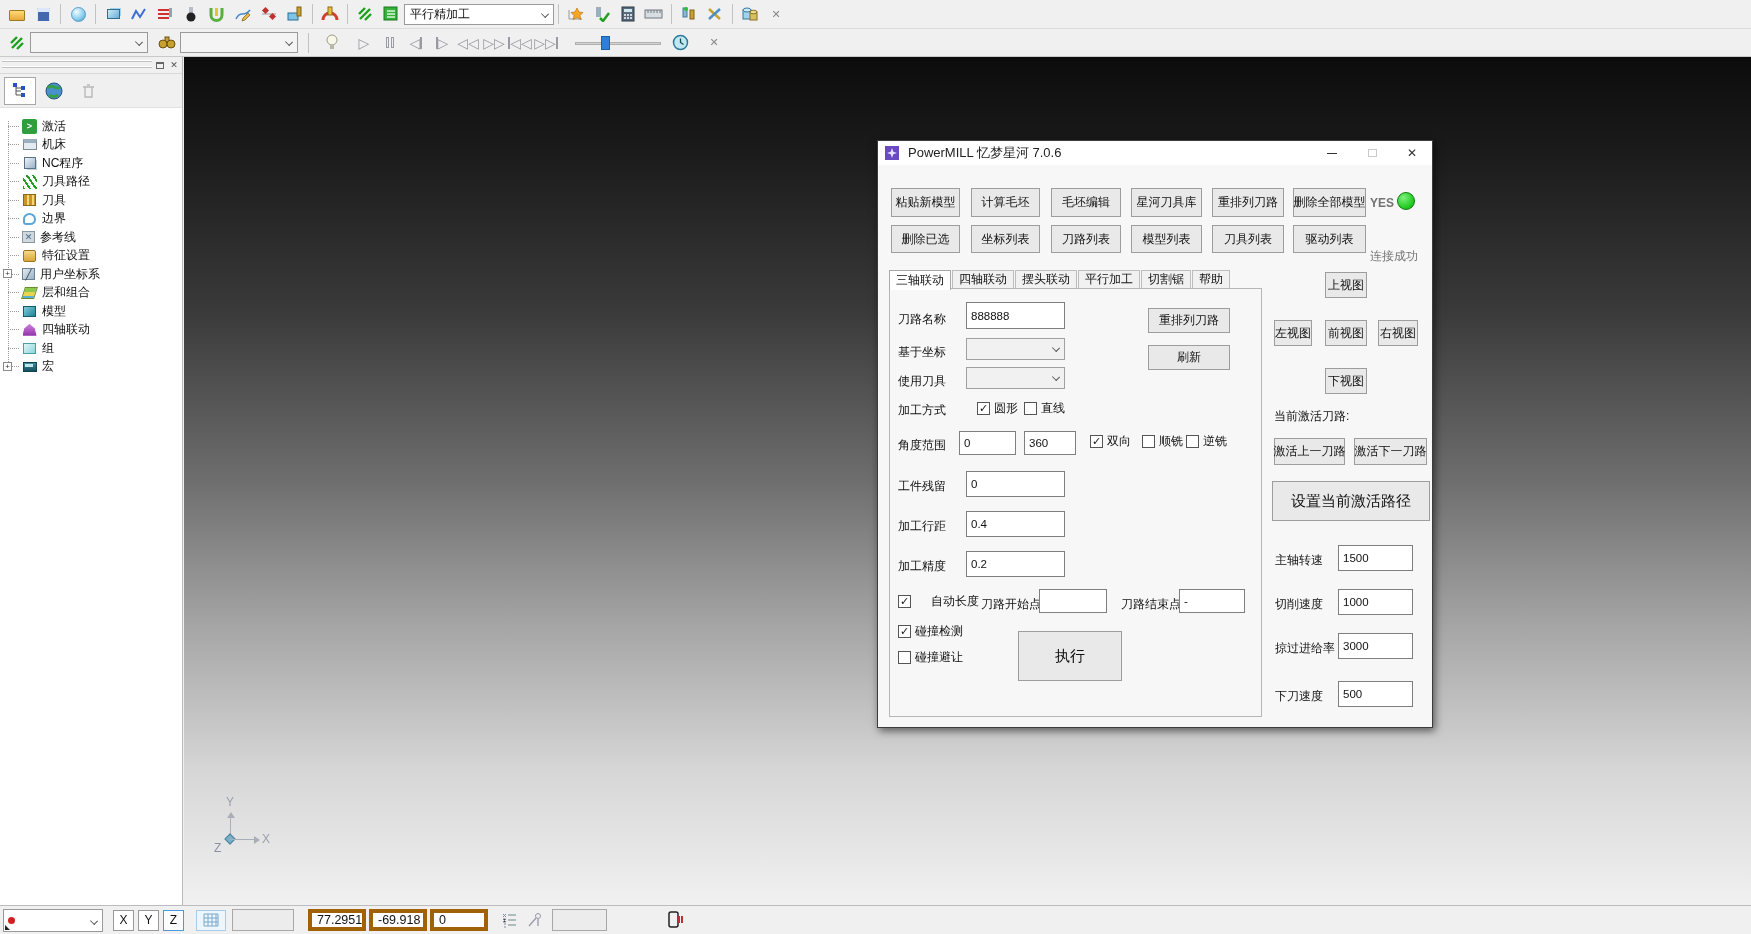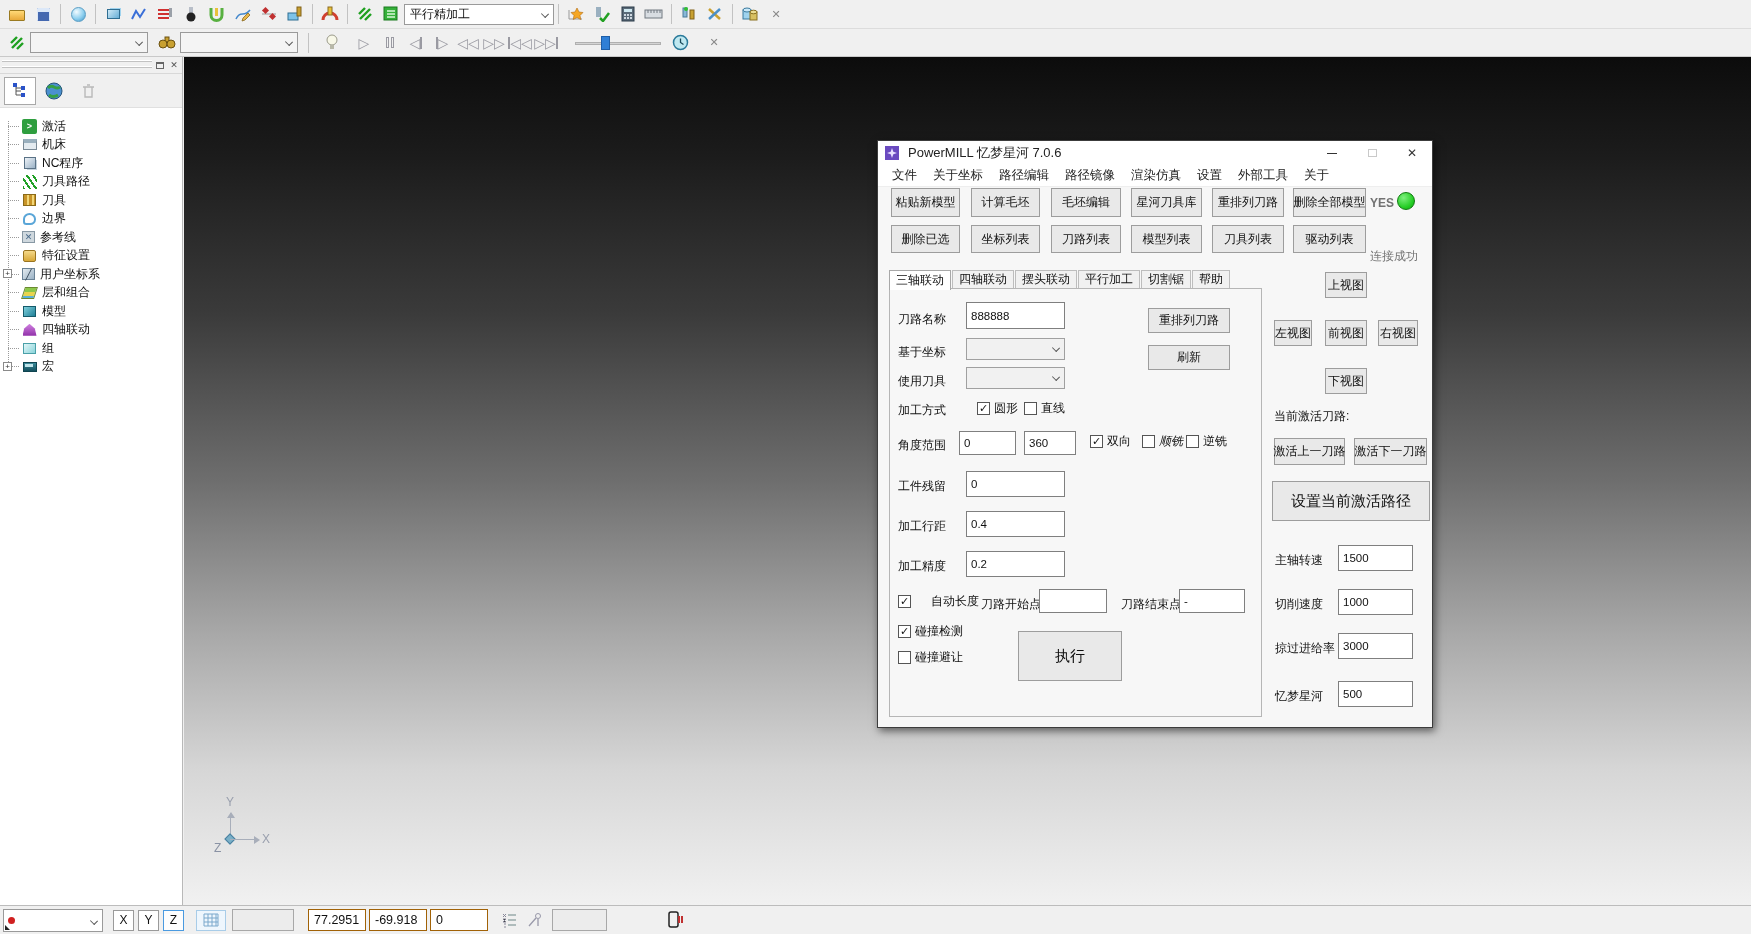--- a/index.html
+++ b/index.html
@@ -107,21 +107,21 @@
   
   #sbar{position:absolute;left:0;top:905px;width:1751px;height:29px;background:#f0f0f0;border-top:1px solid #bcbcbc;
         display:flex;align-items:center;}
   .scombo{position:relative;width:100px;height:23px;background:#fff;border:1px solid #9a9a9a;margin-left:3px;flex:none;}
   .scombo .dot{position:absolute;left:4px;top:7px;width:7px;height:7px;border-radius:50%;background:#d02020;}
   .scombo .corner{position:absolute;left:1px;bottom:1px;width:0;height:0;border-left:5px solid #222;border-top:5px solid transparent;}
   .sbtn{width:21px;height:21px;background:#fff;border:1px solid #9a9a9a;display:flex;align-items:center;
         justify-content:center;font-size:12px;flex:none;}
   .sbtn.active{border:1px solid #4a9ae0;background:#fdfdfd;}
   .sfield{height:22px;background:#ececec;border:1px solid #a8a8a8;flex:none;}
-  .scoord{height:22px;background:#fff;border:1px solid #a16207;display:flex;align-items:center;
+  .scoord{height:22px;background:#fff;border:4px solid #a16207;display:flex;align-items:center;
           padding:0 5px;font-size:12.5px;flex:none;}
 </style>
 </head>
 <body>
 
 <div id="app">
 
   <div class="tbar" id="tbar1">
     <span class="ti">
       <span style="position:relative;width:16px;height:11px;background:linear-gradient(#ffd977,#e8a93a);border:1px solid #9a7a20;border-radius:1px;margin-top:2px;"></span>
@@ -458,30 +458,20 @@
         </svg>
       <span class="ttext">PowerMILL 忆梦星河  7.0.6</span>
       <span class="wbtn min" style="right:80px;">
           <span></span>
         </span>
       <span class="wbtn max" style="right:40px;">
           <span></span>
         </span>
       <span class="wbtn close" style="right:0;">✕</span>
     </div>
-    <div class="menubar">
-      <span class="mitem">文件</span>
-      <span class="mitem">关于坐标</span>
-      <span class="mitem">路径编辑</span>
-      <span class="mitem">路径镜像</span>
-      <span class="mitem">渲染仿真</span>
-      <span class="mitem">设置</span>
-      <span class="mitem">外部工具</span>
-      <span class="mitem">关于</span>
-    </div>
 
     <button class="dbtn" style="left:13px;top:47px;width:69px;height:29px;">粘贴新模型</button>
     <button class="dbtn" style="left:93px;top:47px;width:69px;height:29px;">计算毛坯</button>
     <button class="dbtn" style="left:173px;top:47px;width:70px;height:29px;">毛坯编辑</button>
     <button class="dbtn" style="left:253px;top:47px;width:71px;height:29px;">星河刀具库</button>
     <button class="dbtn" style="left:334px;top:47px;width:72px;height:29px;">重排列刀路</button>
     <button class="dbtn" style="left:415px;top:47px;width:73px;height:29px;">删除全部模型</button>
     <span class="dlabel magenta" style="left:492px;top:55px;font-size:12px;">YES</span>
     <span class="greenlight" style="left:519px;top:51px;"></span>
 
@@ -523,21 +513,21 @@
       <span>直线</span>
     </span>
 
     <span class="dlabel" style="left:20px;top:296px;">角度范围</span>
     <div class="din" style="left:81px;top:290px;width:57px;height:24px;">0</div>
     <div class="din" style="left:146px;top:290px;width:52px;height:24px;">360</div>
     <span class="cbrow" style="left:212px;top:292px;">
       <span class="cb" data-checked="true"></span>
       <span>双向</span>
     </span>
-    <span class="cbrow" style="left:264px;top:292px;font-style:italic;">
+    <span class="cbrow" style="left:264px;top:292px;">
       <span class="cb" data-checked="false"></span>
       <span>顺铣</span>
     </span>
     <span class="cbrow" style="left:308px;top:292px;">
       <span class="cb" data-checked="false"></span>
       <span>逆铣</span>
     </span>
 
     <span class="dlabel" style="left:20px;top:337px;">工件残留</span>
     <div class="din" style="left:88px;top:330px;width:99px;height:26px;">0</div>
@@ -577,21 +567,21 @@
     <button class="dbtn" style="left:396px;top:297px;width:71px;height:27px;">激活上一刀路</button>
     <button class="dbtn" style="left:476px;top:297px;width:73px;height:27px;">激活下一刀路</button>
     <button class="dbtn bigbtn" style="left:394px;top:340px;width:158px;height:40px;">设置当前激活路径</button>
 
     <span class="dlabel" style="left:397px;top:411px;">主轴转速</span>
     <div class="din" style="left:460px;top:404px;width:75px;height:26px;">1500</div>
     <span class="dlabel" style="left:397px;top:455px;">切削速度</span>
     <div class="din" style="left:460px;top:448px;width:75px;height:26px;">1000</div>
     <span class="dlabel" style="left:397px;top:499px;">掠过进给率</span>
     <div class="din" style="left:460px;top:492px;width:75px;height:26px;">3000</div>
-    <span class="dlabel" style="left:397px;top:547px;">忆梦星河</span>
+    <span class="dlabel" style="left:397px;top:547px;">下刀速度</span>
     <div class="din" style="left:460px;top:540px;width:75px;height:26px;">500</div>
   </div>
 
   <div id="sbar">
     <span class="scombo">
       <span class="dot"></span>
       <span class="chev" style="top:8px;"></span>
       <span class="corner"></span>
     </span>
     <span class="sbtn" style="margin-left:10px;">X</span>

